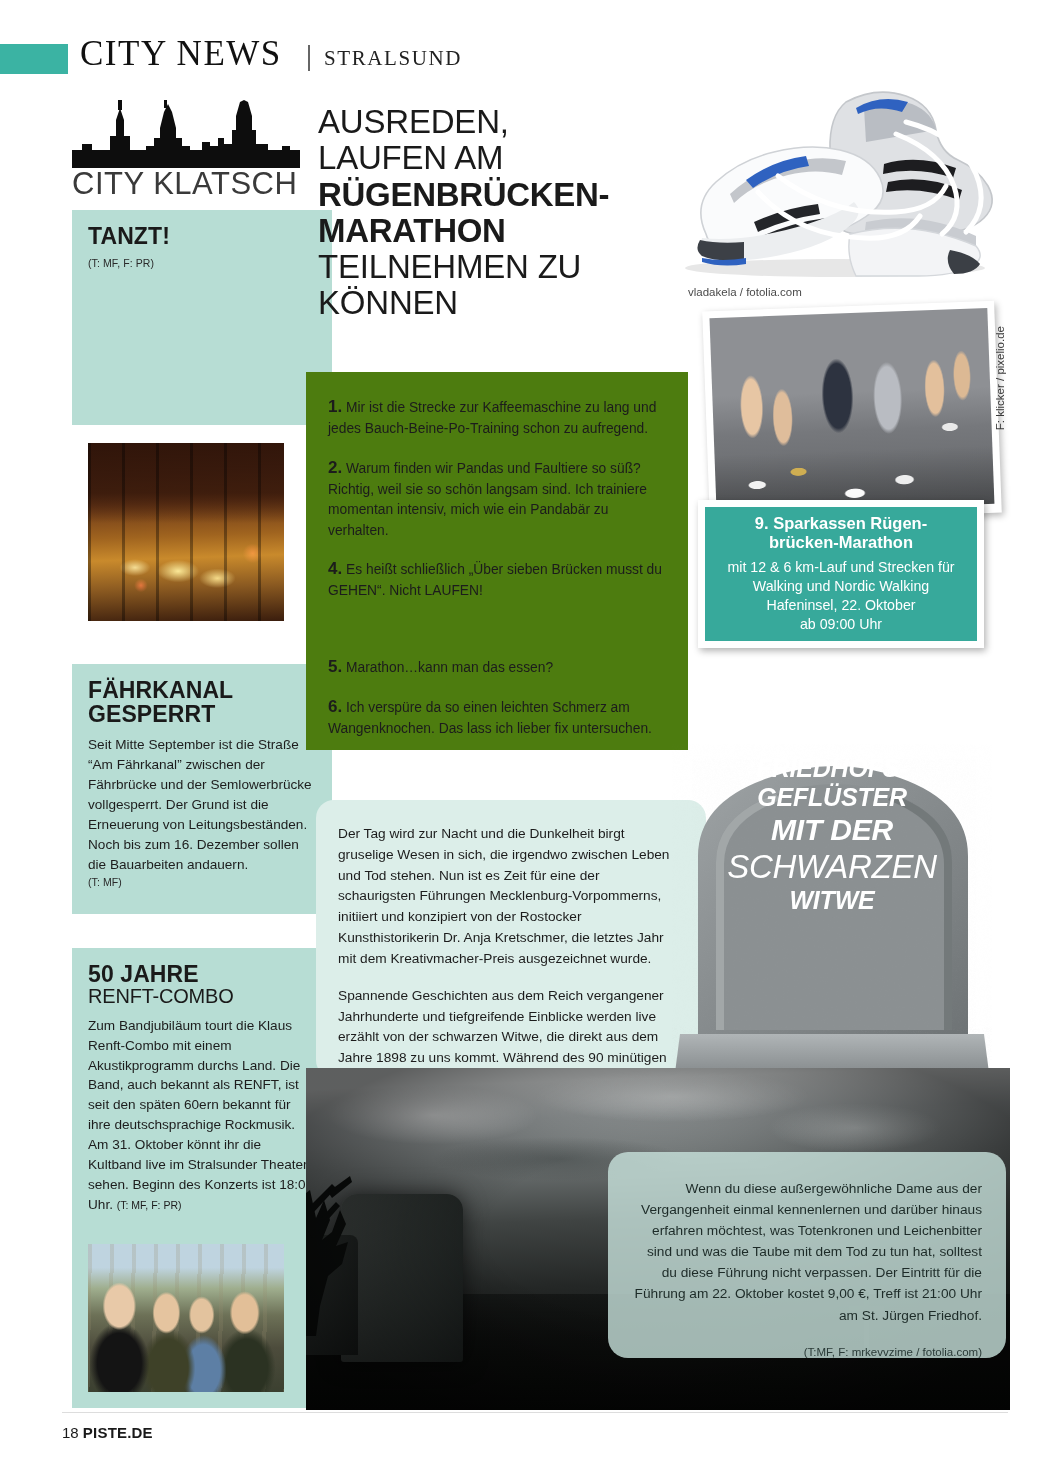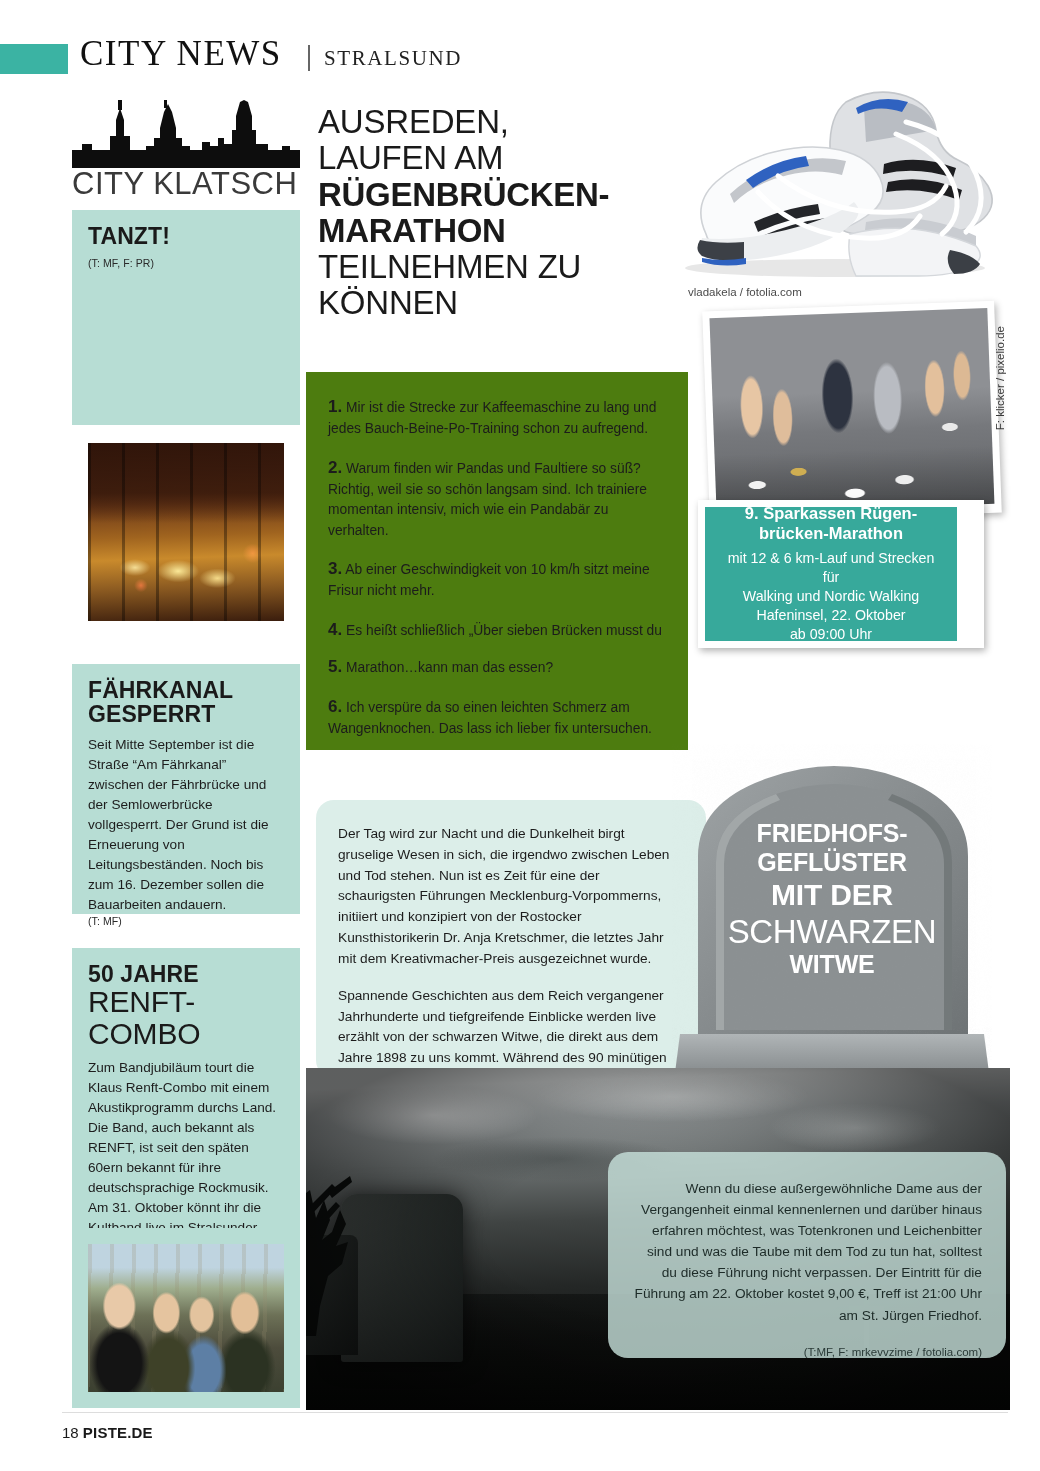--- a/index.html
+++ b/index.html
@@ -37,29 +37,29 @@
   .klatsch { position: absolute; left: 72px; top: 100px; width: 228px; height: 100px; }
   .klatsch svg { display:block; width: 228px; height: 68px; }
   .klatsch-word {
     position: absolute; left: 0; top: 66px;
     font-size: 31px; letter-spacing: 0.5px; color: #3a3a3a; font-weight: 300;
     white-space: nowrap;
   }
 
   
   .panel {
-    position: absolute; left: 72px; width: 228px;
+    position: absolute; left: 72px; width: 260px;
     background: #b7ddd4;
   }
   .panel-inner { padding: 14px 16px 12px 16px; }
   .panel h2 {
     font-size: 23px; font-weight: 700; color: #1a1a1a;
     line-height: 1.06; letter-spacing: 0.1px; margin-bottom: 8px;
   }
-  .panel h2 .thin { font-weight: 300; display: block; font-size: 30px; letter-spacing: -0.2px; }
+  .panel h2 .thin { font-weight: 300; display: block; font-size: 20px; letter-spacing: -0.2px; }
   .panel p {
     font-size: 13.6px; line-height: 1.47; color: #1d1d1d;
   }
   .panel .credit { font-size: 10.5px; color: #2a2a2a; letter-spacing: .1px; }
   .panel .credit-inline { font-size: 10.5px; }
 
   .photo {
     position: absolute; left: 88px; width: 196px;
     background: #333; overflow: hidden;
   }
@@ -171,21 +171,21 @@
     font-size: 13.8px; line-height: 1.48; color: #1c1c1c; margin-bottom: 15px;
   }
   .li .num { font-weight: 700; font-size: 17px; }
 
   
   .mbox-shadow {
     position: absolute; left: 698px; top: 500px; width: 286px; height: 148px;
     background: #fff; box-shadow: 2px 3px 7px rgba(0,0,0,.3);
   }
   .mbox {
-    position: absolute; left: 705px; top: 507px; width: 252px; height: 134px;
+    position: absolute; left: 705px; top: 507px; width: 272px; height: 134px;
     background: #37a99b; color: #fff;
     display: flex; flex-direction: column; align-items: center; justify-content: center;
     text-align: center; padding: 6px 14px;
   }
   .mbox .mtitle { font-size: 16.5px; font-weight: 700; line-height: 1.2; margin-bottom: 5px; }
   .mbox .mline { font-size: 14.2px; line-height: 1.34; font-weight: 300; }
 
   
   .fpanel {
     position: absolute; left: 316px; top: 800px; width: 390px; height: 278px;
@@ -352,21 +352,20 @@
 
   <div class="walkers-wrap">
     <div class="walkers"></div>
   </div>
   <div class="cap-walkers">F: klicker / pixelio.de</div>
 
   <div class="list-panel">
     <div class="list-inner">
       <div class="li"><span class="num">1.</span> <span>Mir ist die Strecke zur Kaffeemaschine zu lang und jedes Bauch-Beine-Po-Training schon zu aufregend.</span></div>
       <div class="li"><span class="num">2.</span> <span>Warum finden wir Pandas und Faultiere so süß? Richtig, weil sie so schön langsam sind. Ich trainiere momentan intensiv, mich wie ein Pandabär zu verhalten.</span></div>
-      <div class="li"><span class="num">3.</span> <span>Ab einer Geschwindigkeit von 10 km/h sitzt meine Frisur nicht mehr.</span></div>
       <div class="li"><span class="num">4.</span> <span>Es heißt schließlich „Über sieben Brücken musst du GEHEN“. Nicht LAUFEN!</span></div>
     </div>
   </div>
   <div class="list-panel" style="top:640px;height:110px;">
     <div class="list-inner" style="padding-top:14px;">
       <div class="li"><span class="num">5.</span> <span>Marathon…kann man das essen?</span></div>
       <div class="li"><span class="num">6.</span> <span>Ich verspüre da so einen leichten Schmerz am Wangenknochen. Das lass ich lieber fix untersuchen.</span></div>
     </div>
   </div>
 
@@ -417,21 +416,21 @@
 
       <path d="M44 286 L44 118 Q44 72 104 50 Q134 40 162 40 Q192 40 220 50 Q280 72 280 118 L280 286 Z" fill="#8b9092"></path>
       <path d="M44 286 L44 118 Q44 72 104 50 Q134 40 162 40 Q192 40 220 50 Q280 72 280 118 L280 286 Z" fill="#000" opacity="0.07" filter="url(#grain)"></path>
       <path d="M44 286 L44 118 Q44 72 104 50 L108 56 Q52 78 52 120 L52 286 Z" fill="#a7acae" opacity="0.8"></path>
       <path d="M272 286 L272 120 Q272 78 216 56 L220 50 Q280 72 280 118 L280 286 Z" fill="#6a6f71" opacity="0.7"></path>
 
       <path d="M8 290 L312 290 L320 352 L0 352 Z" fill="url(#gbase)"></path>
       <path d="M8 290 L312 290 L320 352 L0 352 Z" fill="#000" opacity="0.06" filter="url(#grain)"></path>
       <path d="M0 340 L320 340 L320 352 L0 352 Z" fill="#5f6466" opacity="0.55"></path>
     </svg>
-    <div style="position:absolute;left:0;top:0;width:320px;height:300px;display:flex;flex-direction:column;align-items:center;justify-content:center;text-align:center;color:#fff;padding-top:10px;">
+    <div style="position:absolute;left:0;top:0;width:320px;height:300px;display:flex;flex-direction:column;align-items:center;text-align:center;color:#fff;padding-top:10px;font-style:italic;">
       <div style="font-size:25px;font-weight:700;line-height:1.16;letter-spacing:-0.2px;">FRIEDHOFS-</div>
       <div style="font-size:25px;font-weight:700;line-height:1.16;letter-spacing:-0.2px;">GEFLÜSTER</div>
       <div style="font-size:30px;font-weight:700;line-height:1.2;letter-spacing:-0.2px;">MIT DER</div>
       <div style="font-size:33px;font-weight:300;line-height:1.14;letter-spacing:-0.3px;">SCHWARZEN</div>
       <div style="font-size:25px;font-weight:700;line-height:1.16;letter-spacing:-0.2px;">WITWE</div>
     </div>
   </div>
 
   <div class="cemetery">
     <div class="cem-clouds"></div>

